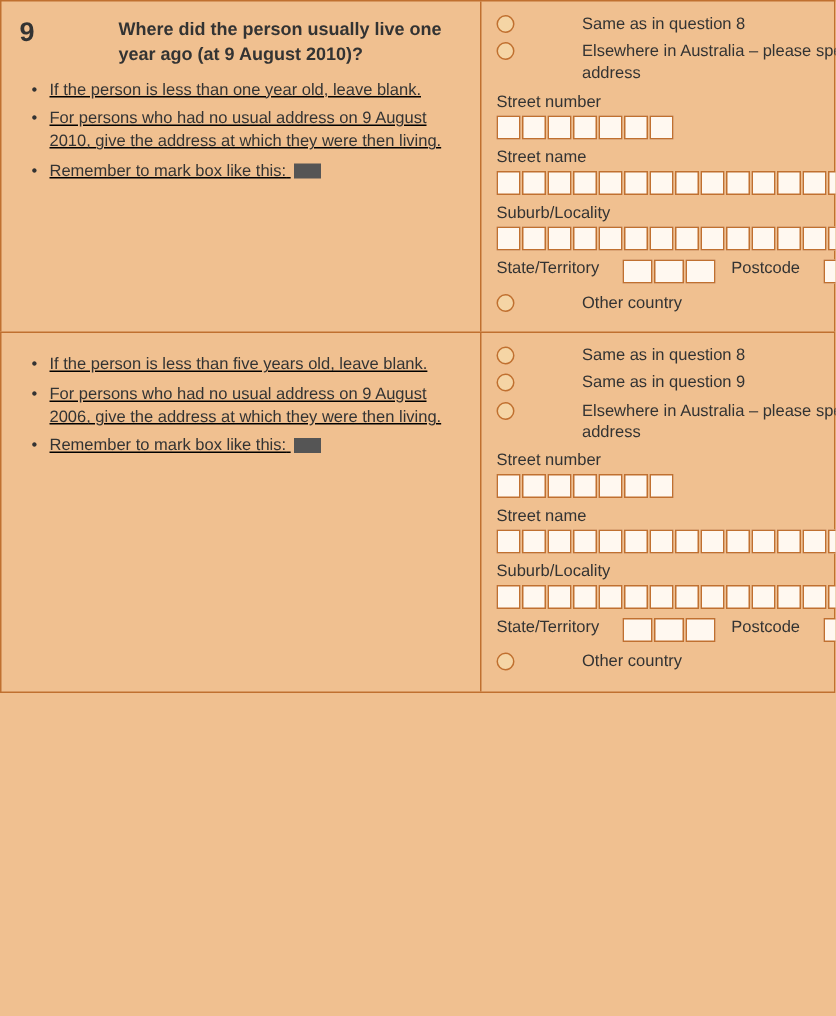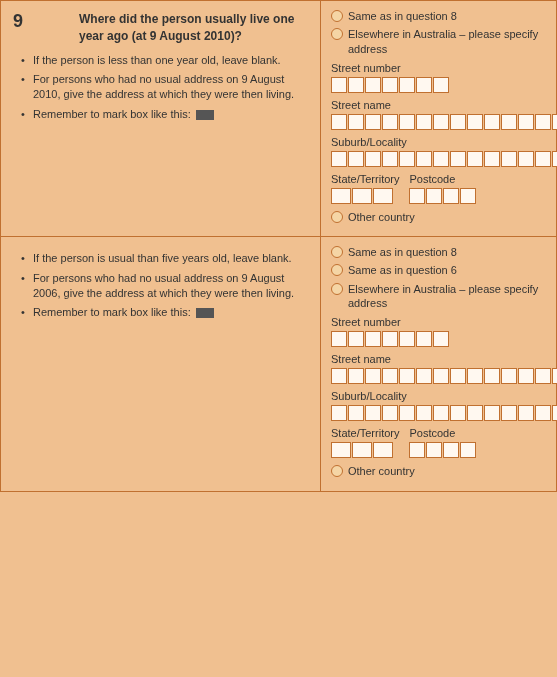--- a/index.html
+++ b/index.html
@@ -55,20 +55,21 @@
       font-weight: bold;
       color: #333;
       line-height: 1.4;
       margin-left: 48px;
     }
 
     .bullet-list {
       list-style: none;
       padding-left: 8px;
       margin-top: 4px;
+      text-decoration: underline;
     }
 
     .bullet-list li {
       font-size: 11px;
       color: #333;
       margin-bottom: 4px;
       padding-left: 12px;
       position: relative;
       line-height: 1.4;
     }
@@ -103,20 +104,21 @@
       background: #f5d5a5;
       flex-shrink: 0;
       margin-right: 5px;
       margin-top: 1px;
     }
 
     .radio-label {
       font-size: 11px;
       color: #333;
       line-height: 1.3;
+      margin-left: 40px;
     }
 
     
     .field-label {
       font-size: 11px;
       color: #333;
       margin-top: 6px;
       margin-bottom: 3px;
     }
 
@@ -142,21 +144,22 @@
 
     .state-postcode-row {
       display: flex;
       align-items: flex-start;
       gap: 10px;
       margin-top: 6px;
     }
 
     .state-group, .postcode-group {
       display: flex;
-      flex-direction: column;
+      flex-direction: row;
+      gap: 16px;
     }
 
     .state-label, .postcode-label {
       font-size: 11px;
       color: #333;
       margin-bottom: 3px;
     }
 
     
     .street-number-grid {
@@ -261,33 +264,33 @@
       <div class="radio-option" style="margin-top:6px;">
         <div class="radio-circle"></div>
         <span class="radio-label">Other country</span>
       </div>
     </div>
   </div>
 
   <div class="question-row">
     <div class="left-panel">
       <ul class="bullet-list">
-        <li><span>If the person is usual than five years old, leave blank.</span></li>
+        <li><span>If the person is less than five years old, leave blank.</span></li>
         <li><span>For persons who had no usual address on 9 August 2006, give the address at which they were then living.</span></li>
         <li><span>Remember to mark box like this:</span> <span class="mark-box"></span></li>
       </ul>
     </div>
     <div class="right-panel">
       <div class="radio-option">
         <div class="radio-circle"></div>
         <span class="radio-label">Same as in question 8</span>
       </div>
       <div class="radio-option">
         <div class="radio-circle"></div>
-        <span class="radio-label">Same as in question 6</span>
+        <span class="radio-label">Same as in question 9</span>
       </div>
       <div class="radio-option">
         <div class="radio-circle"></div>
         <span class="radio-label">Elsewhere in Australia – please specify address</span>
       </div>
 
       <div class="field-label">Street number</div>
       <div class="input-grid street-number-grid">
         <div class="input-cell"></div>
         <div class="input-cell"></div>

